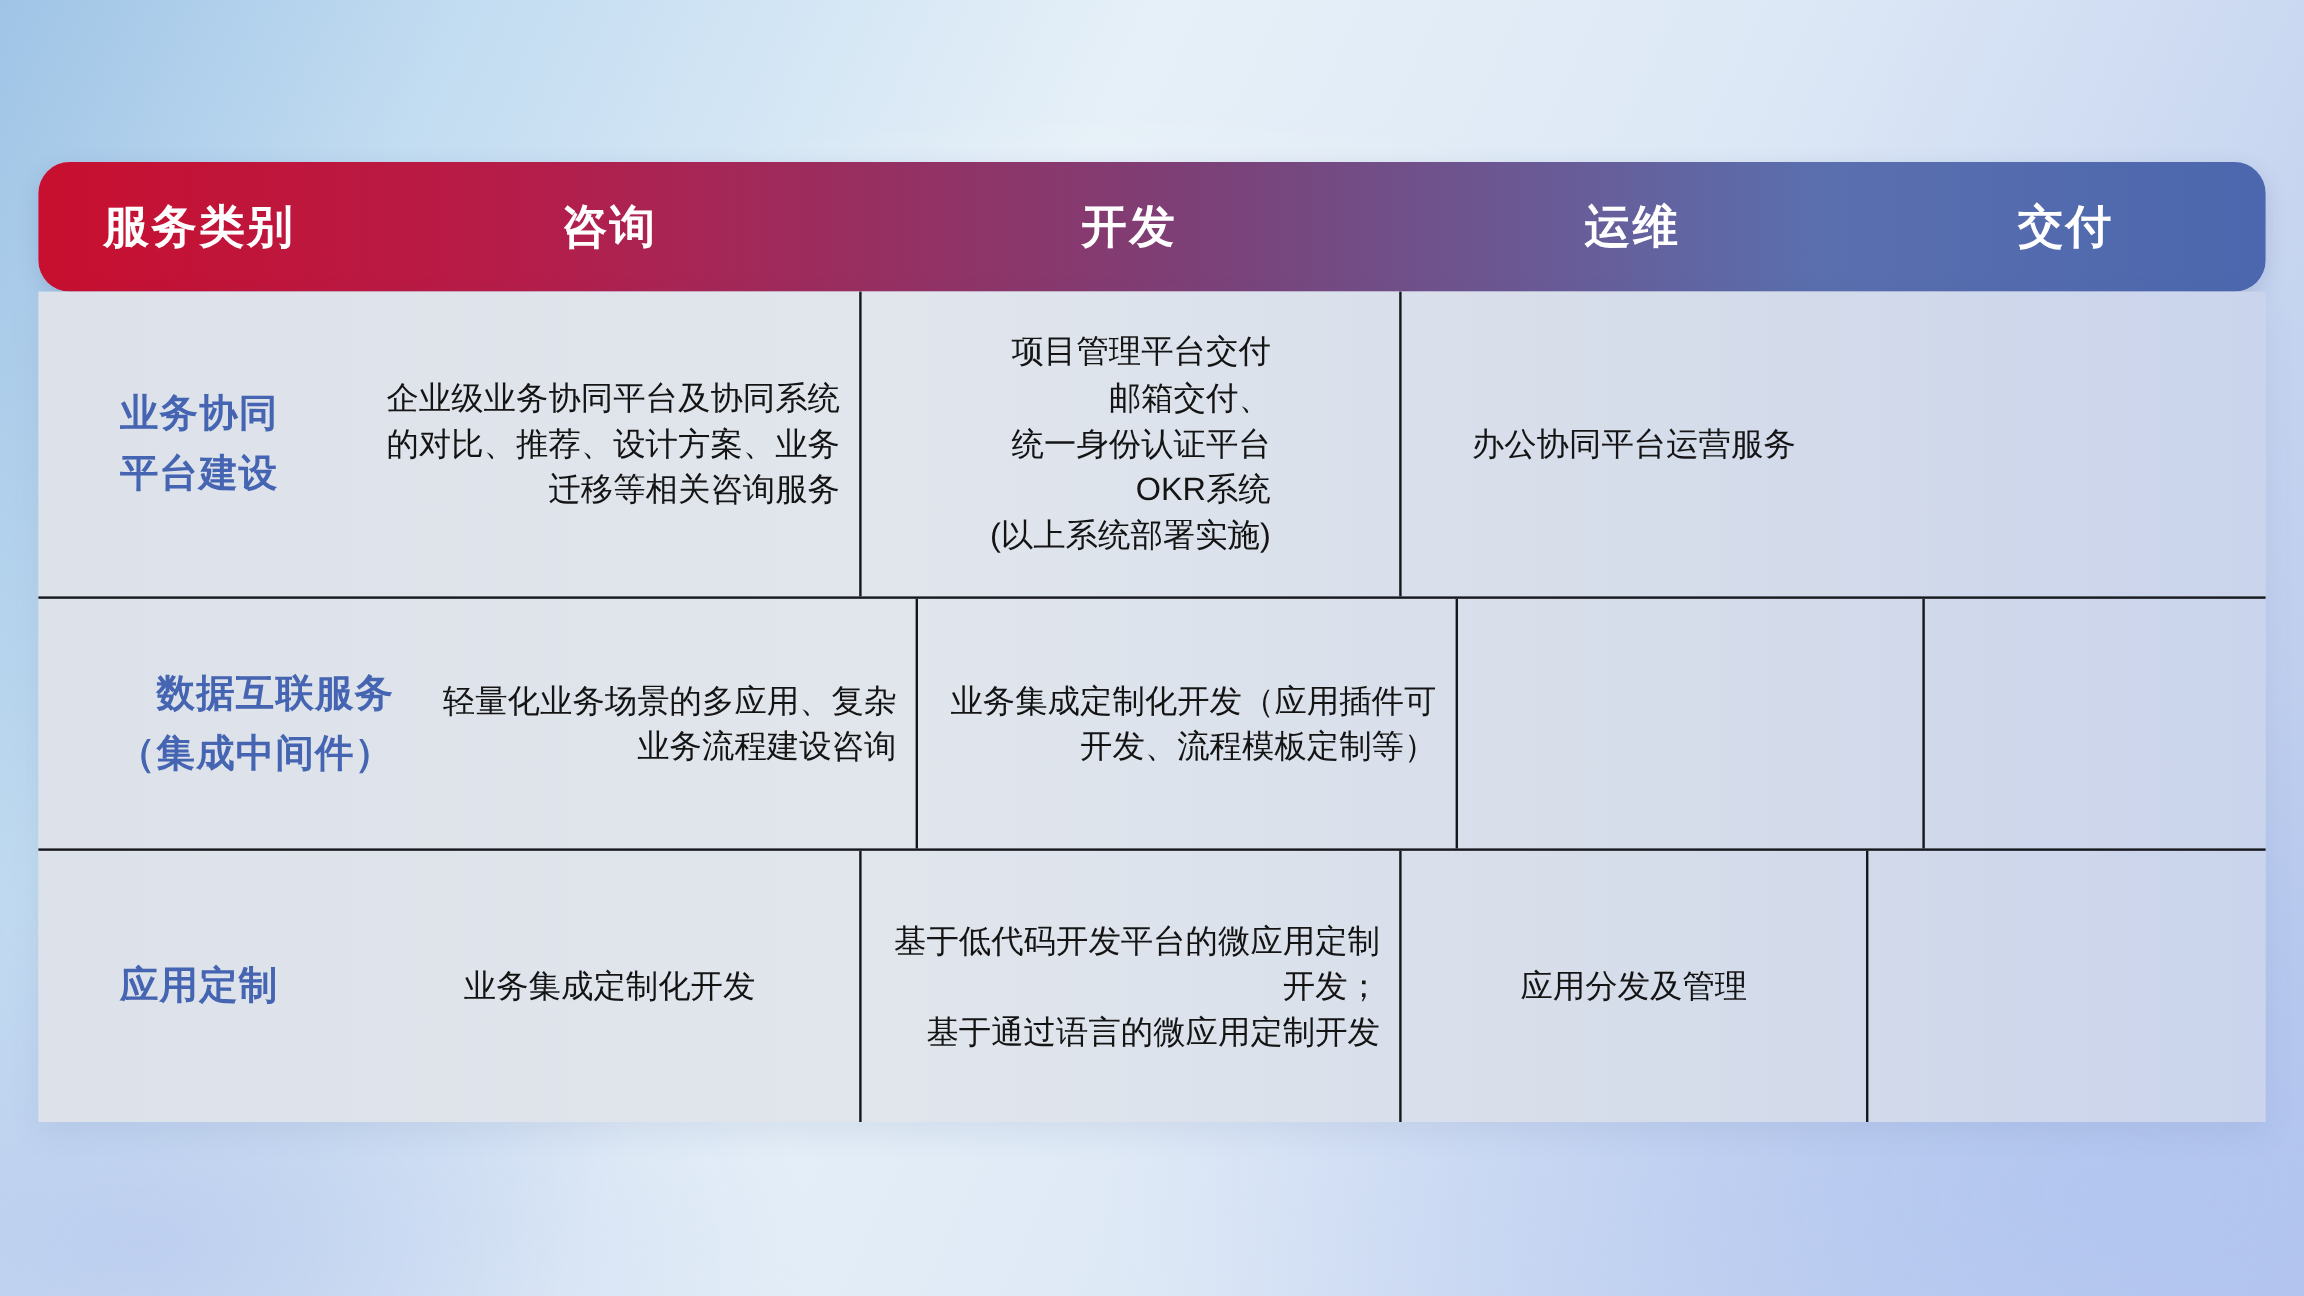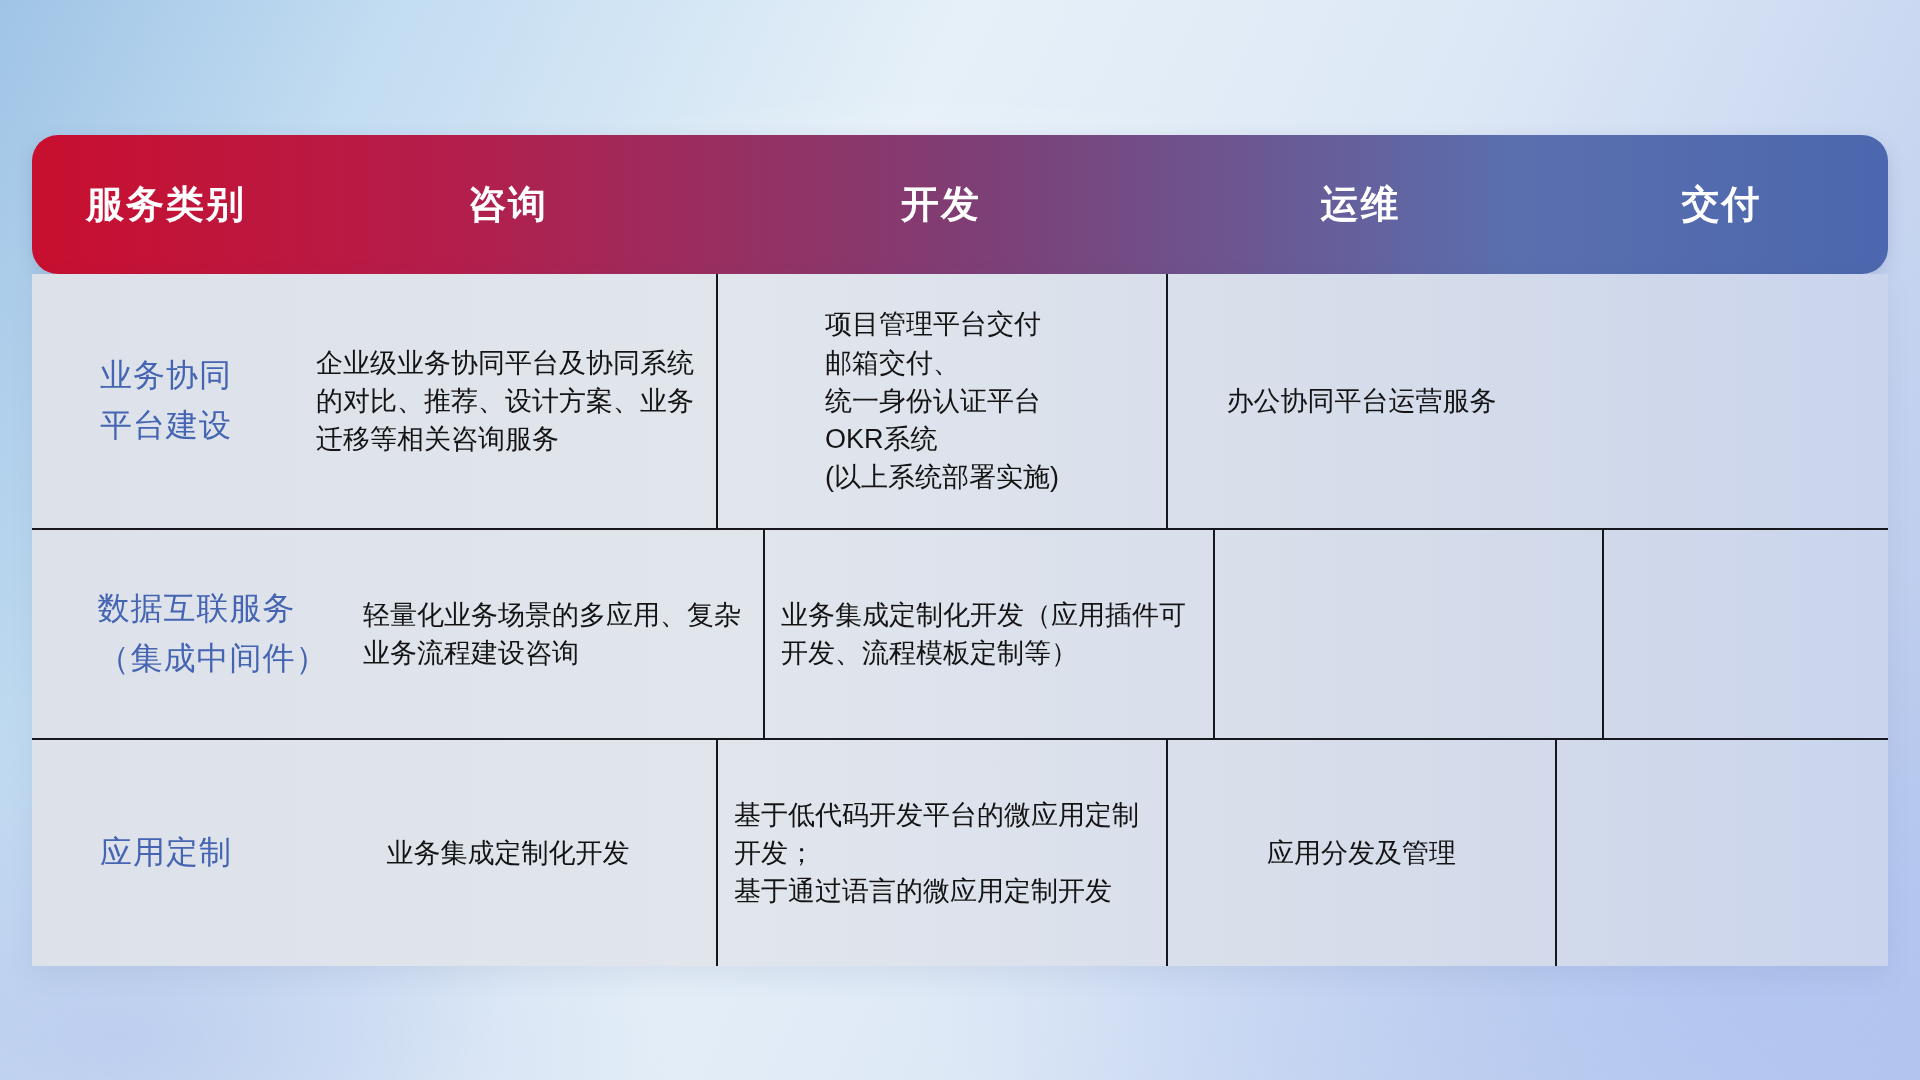--- a/index.html
+++ b/index.html
@@ -11,21 +11,21 @@
       radial-gradient(ellipse 1300px 650px at 92% 92%, rgba(176,196,240,.8), transparent 65%),
       radial-gradient(ellipse 1100px 520px at 48% 42%, rgba(255,255,255,.8), transparent 70%),
       linear-gradient(115deg,#9FC4E6 0%,#C2DCF1 16%,#E6F0F8 40%,#DDE8F6 62%,#C3D2EF 86%,#B6C6EC 100%);
   }
   .table-card{
     position:absolute;left:32px;top:135px;width:1856px;
   }
   .thead{
     display:grid;
     grid-template-columns:268px 416px 450px 389px 333px;
-    height:139px;
+    height:108px;
     border-radius:26px;
     background:linear-gradient(90deg,
       var(--header-red,#C80F2F) 0%,
       #B51D4A 22%,
       var(--header-purple,#7C4077) 52%,
       #5A6FAE 80%,
       var(--header-blue,#4C67AE) 100%);
     box-shadow:0 6px 18px rgba(60,80,140,.18);
   }
   .hcell{
@@ -38,29 +38,29 @@
   }
   .trow{
     display:grid;
     grid-template-columns:268px 416px 450px 389px 333px;
   }
   .trow.r1{height:254px;}
   .trow.r2{height:208px;border-top:2px solid var(--line-color,#15171C);padding-left:47px;}
   .trow.r3{height:226px;border-top:2px solid var(--line-color,#15171C);}
   .cell{
     display:flex;align-items:center;justify-content:center;
-    text-align:left;
+    text-align:right;
     padding:8px 16px;box-sizing:border-box;
     font-size:27px;line-height:1.42;color:#141414;
     white-space:pre-line;
   }
   .cell.c2,.cell.c3,.cell.c4{border-left:2px solid var(--line-color,#15171C);}
   .cell.cat{
     color:var(--category-blue,#4565B2);
-    font-weight:normal;font-size:32px;line-height:1.55;letter-spacing:1px;
+    font-weight:bold;font-size:32px;line-height:1.55;letter-spacing:1px;
   }
 </style>
 </head>
 <body>
 
 <div class="table-card">
 
   <div class="thead">
     <div class="hcell">服务类别</div>
     <div class="hcell">咨询</div>

